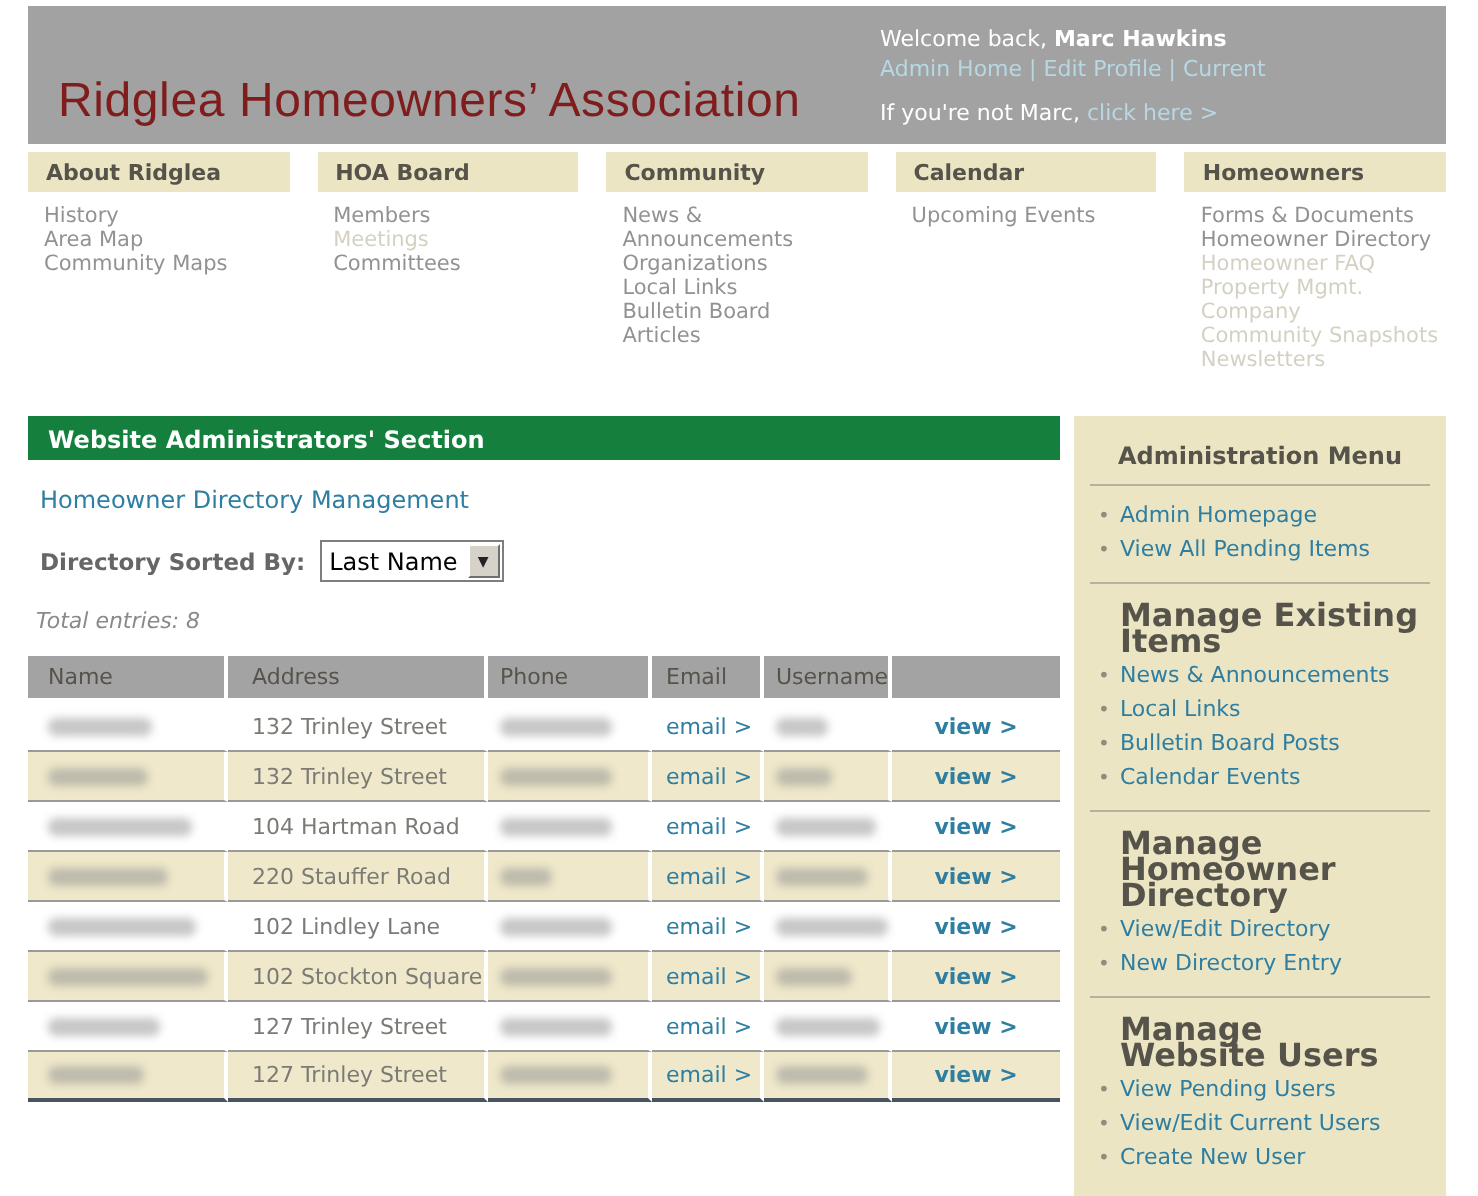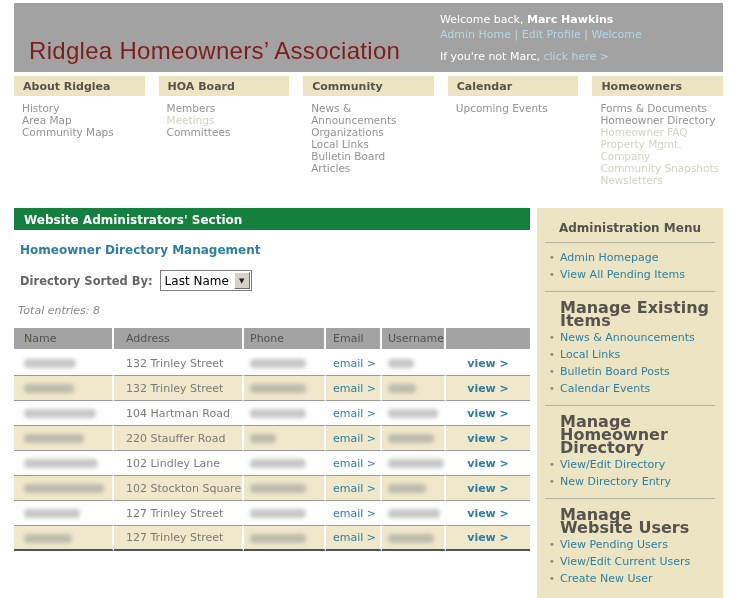--- a/index.html
+++ b/index.html
@@ -28,21 +28,21 @@
   .nav-col-h { background:#ece5c4; font-weight:bold; color:#56534a; padding:4px 0 4px 9px; height:20px; }
   .nav-items { padding:6px 0 0 8px; }
   .nav-item { color:#929292; font-size:10.5px; line-height:12px; cursor:pointer; text-decoration:none; display:block; }
   .nav-item.disabled { color:#d4d1c3; cursor:default; }
 
   
   .main-wrap { display:flex; gap:7px; margin-top:22px; align-items:flex-start; }
   .main { width:516px; }
 
   .section-bar { background:#15803d; color:#fff; font-weight:bold; font-size:12px; padding:5px 10px; height:22px; }
-  .page-title { color:#2e7ea1; font-weight:bold; font-size:12px; margin:13px 0 0 6px; }
+  .page-title { color:#2e7ea1; font-weight:normal; font-size:12px; margin:13px 0 0 6px; }
   .sort-row { margin:13px 0 0 6px; display:flex; align-items:center; color:#666; font-weight:bold; font-size:11.5px; }
   .sel { position:relative; display:inline-block; margin-left:7px; }
   .sel select {
     width:92px; height:21px; border:1px solid #7e7e7e; background:#fff; color:#000;
     font-family:inherit; font-size:12px; padding:1px 18px 1px 4px;
     appearance:none; -webkit-appearance:none; border-radius:0;
   }
   .sel-btn {
     position:absolute; top:2px; right:2px; bottom:2px; width:16px; background:#d6d2ca;
     border:1px solid; border-color:#fff #6f6f6f #6f6f6f #fff;
@@ -103,21 +103,21 @@
     <div class="user-box">
       <div>
         <span>Welcome back,</span>
         <span class="bold">Marc Hawkins</span>
       </div>
       <div>
         <a class="palelink">Admin Home</a>
         <span class="pale-sep">|</span>
         <a class="palelink">Edit Profile</a>
         <span class="pale-sep">|</span>
-        <a class="palelink">Welcome</a>
+        <a class="palelink">Current</a>
       </div>
       <div class="notmarc">
         <span>If you're not Marc,</span>
         <a class="palelink">click here &gt;</a>
       </div>
     </div>
   </div>
 
   <div class="nav">
     <div class="nav-col">

